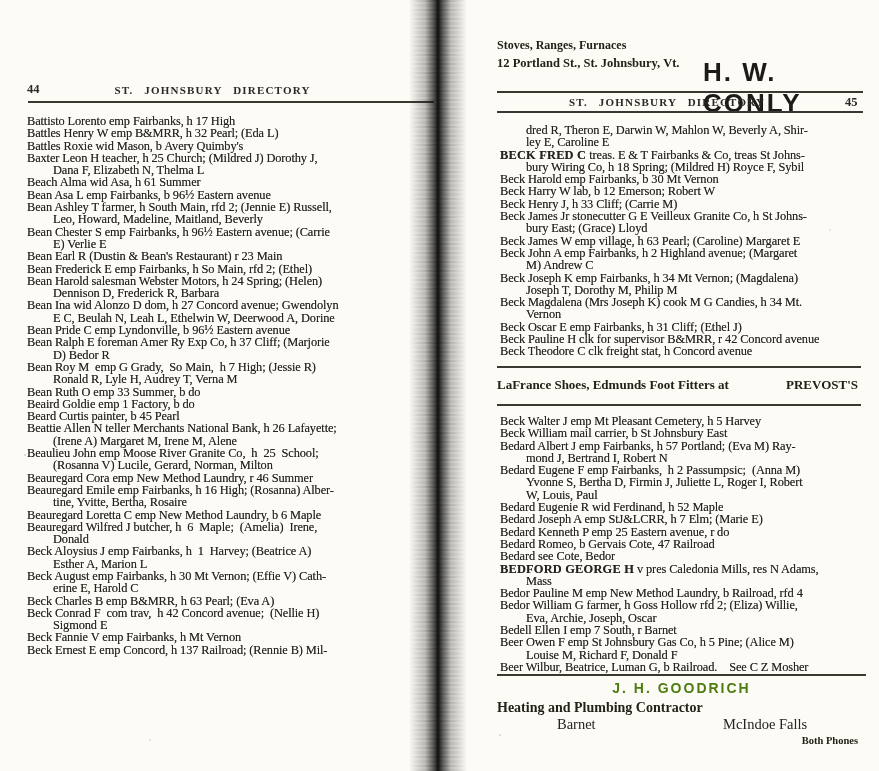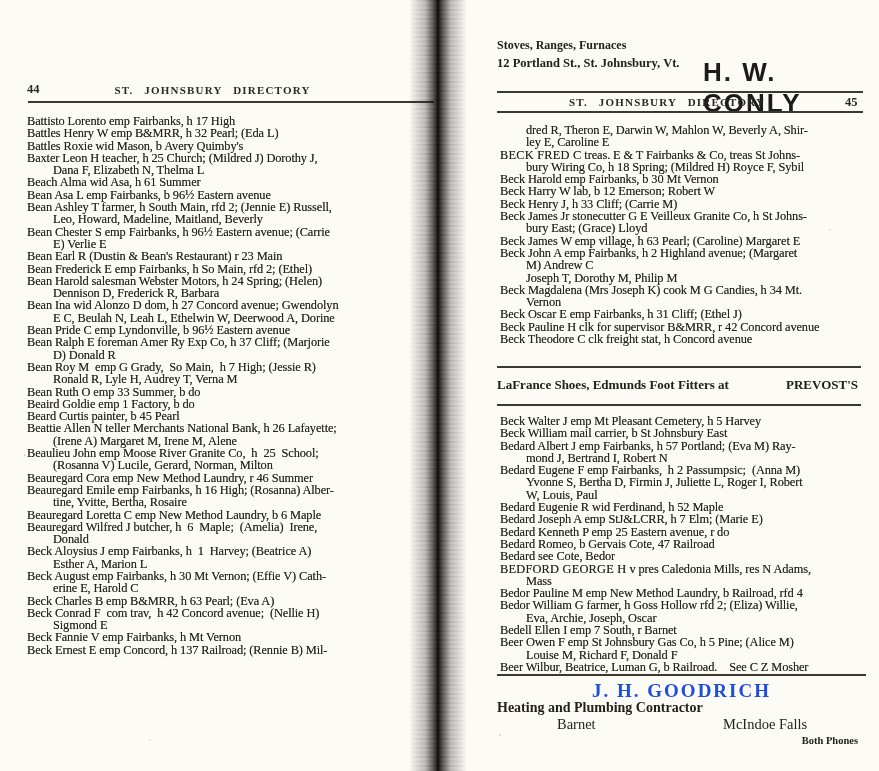--- a/index.html
+++ b/index.html
@@ -25,26 +25,26 @@
       rgba(0,0,0,.12) 4px 7px, rgba(0,0,0,0) 7px 9px);
     -webkit-mask-image:linear-gradient(90deg, transparent, #000 38%, #000 62%, transparent);
     mask-image:linear-gradient(90deg, transparent, #000 38%, #000 62%, transparent);}
   .abs{position:absolute;}
   .rule{position:absolute;background:#3b3832;height:2px;}
   .pghead{font-weight:bold;font-size:11px;letter-spacing:1.2px;word-spacing:7px;color:#2c2924;}
   .pgnum{font-weight:bold;font-size:12.5px;color:#2c2924;}
   .col .line{white-space:pre;font-size:12.4px;line-height:12.3px;height:12.3px;
              letter-spacing:-.12px;text-shadow:0 0 .4px rgba(40,36,30,.55);}
   .col .line.ind{padding-left:26px;}
-  .bname{font-weight:normal;letter-spacing:.2px;text-align:center;}
+  .bname{font-weight:bold;letter-spacing:.2px;text-align:center;}
   .ad-bold-serif{font-weight:bold;color:#242118;}
   .conly{font-family:"Liberation Sans","DejaVu Sans",sans-serif;font-weight:bold;
          font-size:26px;letter-spacing:2px;color:#1d1b18;}
-  .goodrich{font-family:Liberation Serif, serif;font-weight:bold;
-            font-size:19px;letter-spacing:2px;color:#1d4ed8;text-align:center;}
+  .goodrich{font-family:Liberation Sans, sans-serif;font-weight:bold;
+            font-size:14px;letter-spacing:2px;color:#4d7c0f;text-align:center;}
   .midad{display:flex;justify-content:space-between;font-weight:bold;font-size:13px;color:#242018;}
 </style>
 </head>
 <body>
 
 <div class="scan">
 
   <div class="abs pgnum" style="left:27px;top:82px;">44</div>
   <div class="abs pghead" style="left:20px;top:84px;width:385px;text-align:center;">ST. JOHNSBURY DIRECTORY</div>
   <div class="rule" style="left:28px;top:101px;width:406px;"></div>
@@ -62,21 +62,21 @@
       <div class="line">Bean Chester S emp Fairbanks, h 96½ Eastern avenue; (Carrie</div>
       <div class="line ind">E) Verlie E</div>
       <div class="line">Bean Earl R (Dustin &amp; Bean's Restaurant) r 23 Main</div>
       <div class="line">Bean Frederick E emp Fairbanks, h So Main, rfd 2; (Ethel)</div>
       <div class="line">Bean Harold salesman Webster Motors, h 24 Spring; (Helen)</div>
       <div class="line ind">Dennison D, Frederick R, Barbara</div>
       <div class="line">Bean Ina wid Alonzo D dom, h 27 Concord avenue; Gwendolyn</div>
       <div class="line ind">E C, Beulah N, Leah L, Ethelwin W, Deerwood A, Dorine</div>
       <div class="line">Bean Pride C emp Lyndonville, b 96½ Eastern avenue</div>
       <div class="line">Bean Ralph E foreman Amer Ry Exp Co, h 37 Cliff; (Marjorie</div>
-      <div class="line ind">D) Donald R</div>
+      <div class="line ind">D) Bedor R</div>
       <div class="line">Bean Roy M  emp G Grady,  So Main,  h 7 High; (Jessie R)</div>
       <div class="line ind">Ronald R, Lyle H, Audrey T, Verna M</div>
       <div class="line">Bean Ruth O emp 33 Summer, b do</div>
       <div class="line">Beaird Goldie emp 1 Factory, b do</div>
       <div class="line">Beard Curtis painter, b 45 Pearl</div>
       <div class="line">Beattie Allen N teller Merchants National Bank, h 26 Lafayette;</div>
       <div class="line ind">(Irene A) Margaret M, Irene M, Alene</div>
       <div class="line">Beaulieu John emp Moose River Granite Co,  h  25  School;</div>
       <div class="line ind">(Rosanna V) Lucile, Gerard, Norman, Milton</div>
       <div class="line">Beauregard Cora emp New Method Laundry, r 46 Summer</div>
@@ -113,20 +113,21 @@
       <div class="line"><span class="bname">BECK FRED C</span> treas. E &amp; T Fairbanks &amp; Co, treas St Johns-</div>
       <div class="line ind">bury Wiring Co, h 18 Spring; (Mildred H) Royce F, Sybil</div>
       <div class="line">Beck Harold emp Fairbanks, b 30 Mt Vernon</div>
       <div class="line">Beck Harry W lab, b 12 Emerson; Robert W</div>
       <div class="line">Beck Henry J, h 33 Cliff; (Carrie M)</div>
       <div class="line">Beck James Jr stonecutter G E Veilleux Granite Co, h St Johns-</div>
       <div class="line ind">bury East; (Grace) Lloyd</div>
       <div class="line">Beck James W emp village, h 63 Pearl; (Caroline) Margaret E</div>
       <div class="line">Beck John A emp Fairbanks, h 2 Highland avenue; (Margaret</div>
       <div class="line ind">M) Andrew C</div>
+      <div class="line">Beck Joseph K emp Fairbanks, h 34 Mt Vernon; (Magdalena)</div>
       <div class="line ind">Joseph T, Dorothy M, Philip M</div>
       <div class="line">Beck Magdalena (Mrs Joseph K) cook M G Candies, h 34 Mt.</div>
       <div class="line ind">Vernon</div>
       <div class="line">Beck Oscar E emp Fairbanks, h 31 Cliff; (Ethel J)</div>
       <div class="line">Beck Pauline H clk for supervisor B&amp;MRR, r 42 Concord avenue</div>
       <div class="line">Beck Theodore C clk freight stat, h Concord avenue</div>
     </div>
 
   <div class="rule" style="left:497px;top:366px;width:364px;"></div>
   <div class="abs midad" style="left:497px;top:377px;width:361px;">

